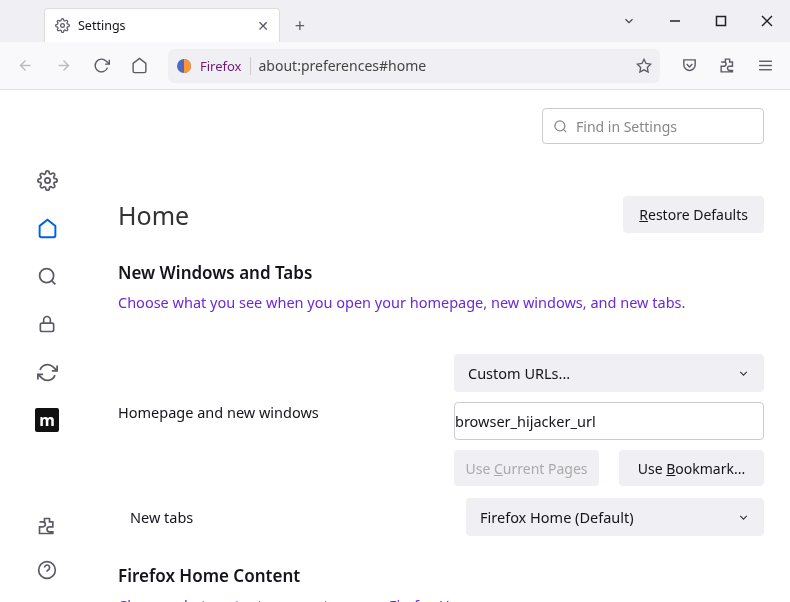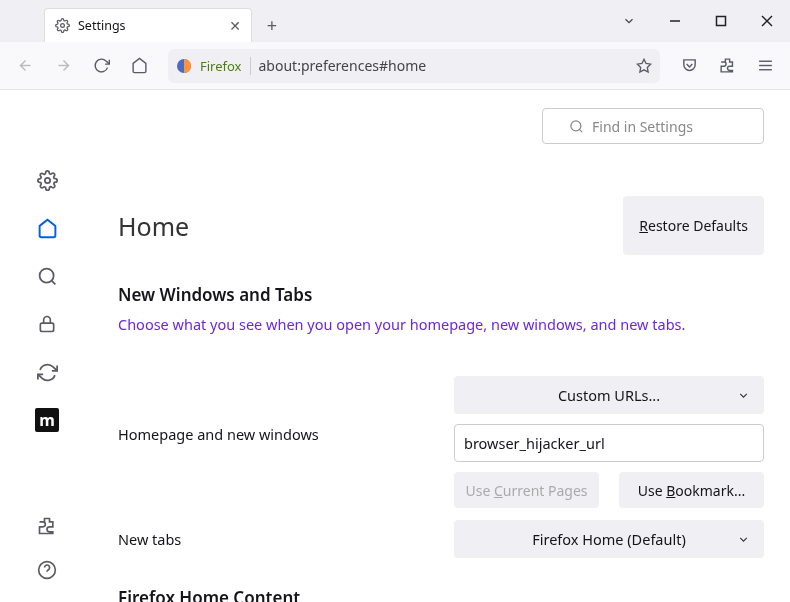--- a/index.html
+++ b/index.html
@@ -1,62 +1,62 @@
 <!DOCTYPE html>
 <html><head>
   <meta charset="utf-8">
   <style>
     * { margin: 0; padding: 0; box-sizing: border-box; font-family: system-ui, -apple-system, "Segoe UI", Roboto, sans-serif; }
     body { width: 790px; height: 602px; background: #fff; overflow: hidden; position: relative; }
 
     
     .tabbar { height: 42px; background: #f0f0f4; display: flex; align-items: flex-end; padding-left: 44px; position: relative; }
-    .tab { background: #fff; height: 34px; width: 208px; border-radius: 4px 4px 0 0; display: flex; align-items: center; padding: 0 10px; gap: 8px; font-size: 12.5px; color: #15141a; border: 1px solid #ddd; border-bottom: none; }
+    .tab { background: #fff; height: 34px; width: 236px; border-radius: 4px 4px 0 0; display: flex; align-items: center; padding: 0 10px; gap: 8px; font-size: 12.5px; color: #15141a; border: 1px solid #ddd; border-bottom: none; }
     .tab .close { margin-left: auto; color: #5b5b66; font-size: 14px; }
     .newtab { width: 28px; height: 28px; display: flex; align-items: center; justify-content: center; margin-left: 6px; margin-bottom: 3px; color: #5b5b66; font-size: 18px; }
     .tabbar-right { position: absolute; right: 0; top: 0; height: 42px; display: flex; align-items: center; gap: 0; }
     .wbtn { width: 46px; height: 42px; display: flex; align-items: center; justify-content: center; color: #15141a; }
 
     
     .toolbar { height: 48px; background: #f9f9fb; border-bottom: 1px solid #e0e0e6; display: flex; align-items: center; padding: 0 8px; gap: 4px; }
     .tbtn { width: 34px; height: 34px; display: flex; align-items: center; justify-content: center; color: #5b5b66; border-radius: 4px; }
     .tbtn.disabled { color: #bbb; }
     .urlbar { flex: 1; height: 34px; background: #f0f0f4; border-radius: 6px; display: flex; align-items: center; padding: 0 8px; gap: 8px; margin: 0 8px; }
-    .urlbar .fxlabel { font-size: 13px; color: #4d7c0f; }
+    .urlbar .fxlabel { font-size: 13px; color: #701a75; }
     .urlbar .sep { width: 1px; height: 18px; background: #ccc; }
     .urlbar .addr { font-size: 14px; color: #444; text-align: center; }
     .urlbar .star { margin-left: auto; color: #5b5b66; }
 
     
     .main { display: flex; height: calc(100% - 90px); }
     .sidebar { width: 94px; padding-top: 78px; display: flex; flex-direction: column; align-items: center; gap: 24px; }
     .sidebar-bottom { margin-top: auto; padding-bottom: 20px; display: flex; flex-direction: column; align-items: center; gap: 20px; }
     .navicon { width: 24px; height: 24px; display: flex; align-items: center; justify-content: center; color: #5b5b66; }
     .navicon.active { color: #0060df; }
     .micon { width: 24px; height: 24px; background: #111; color: #fff; font-weight: bold; font-size: 16px; display: flex; align-items: center; justify-content: center; border-radius: 2px; }
 
     .content { flex: 1; padding: 18px 26px 0 24px; position: relative; }
-    .search-settings { position: absolute; right: 26px; top: 18px; width: 222px; height: 36px; border: 1px solid #ccc; border-radius: 4px; display: flex; align-items: center; padding: 0 26px; gap: 8px; color: #888; font-size: 14px; }
+    .search-settings { position: absolute; right: 26px; top: 18px; width: 222px; height: 36px; border: 1px solid #ccc; border-radius: 4px; display: flex; align-items: center; padding: 0 10px; gap: 8px; color: #888; font-size: 14px; }
     .header-row { display: flex; align-items: center; margin-top: 88px; }
     h1 { font-size: 25px; font-weight: 400; color: #333; }
-    .restore-btn { margin-left: auto; background: #f0f0f4; border: none; padding: 20px 16px; font-size: 14px; border-radius: 4px; color: #15141a; }
+    .restore-btn { margin-left: auto; background: #f0f0f4; border: none; padding: 9px 16px; font-size: 14px; border-radius: 4px; color: #15141a; }
     h2 { font-size: 17px; font-weight: 600; margin-top: 28px; color: #15141a; }
     .desc { font-size: 14.5px; color: #6d28d9; margin-top: 8px; }
 
     .form-row { display: flex; align-items: flex-start; margin-top: 42px; }
     .form-label { width: 336px; font-size: 14.5px; color: #15141a; padding-top: 48px; }
     .form-right { flex: 1; max-width: 314px; display: flex; flex-direction: column; gap: 10px; }
-    .select-box { background: #f0f0f4; border-radius: 4px; height: 38px; display: flex; align-items: center; padding: 0 14px; font-size: 14.5px; color: #15141a; position: relative; justify-content: center; }
+    .select-box { background: #f0f0f4; border-radius: 4px; height: 38px; display: flex; align-items: center; padding: 0 14px; font-size: 14.5px; color: #15141a; position: relative; }
     .select-box .chev { position: absolute; right: 14px; }
-    .text-input { height: 38px; border: 1px solid #ccc; border-radius: 4px; padding: 0 9px; font-size: 14.5px; color: #15141a; width: 100%; }
+    .text-input { height: 38px; border: 1px solid #ccc; border-radius: 4px; padding: 0 0; font-size: 14.5px; color: #15141a; width: 100%; }
     .btn-row { display: flex; gap: 20px; }
     .small-btn { flex: 1; background: #f0f0f4; border: none; height: 36px; font-size: 14px; border-radius: 4px; color: #15141a; overflow: hidden; white-space: nowrap; text-overflow: ellipsis; padding: 0 6px; }
     .small-btn.disabled { color: #aaa; }
 
-    .form-row2 { display: flex; align-items: center; margin-top: 12px; }
+    .form-row2 { display: flex; align-items: center; margin-top: 12px; margin-left: 12px; }
     .form-row2 .form-label { padding-top: 0; }
 
     h2.sec { }
 
     svg { display: block; }
     .u { text-decoration: underline; text-underline-offset: 1px; }
   </style>
 </head>
 <body>
 

